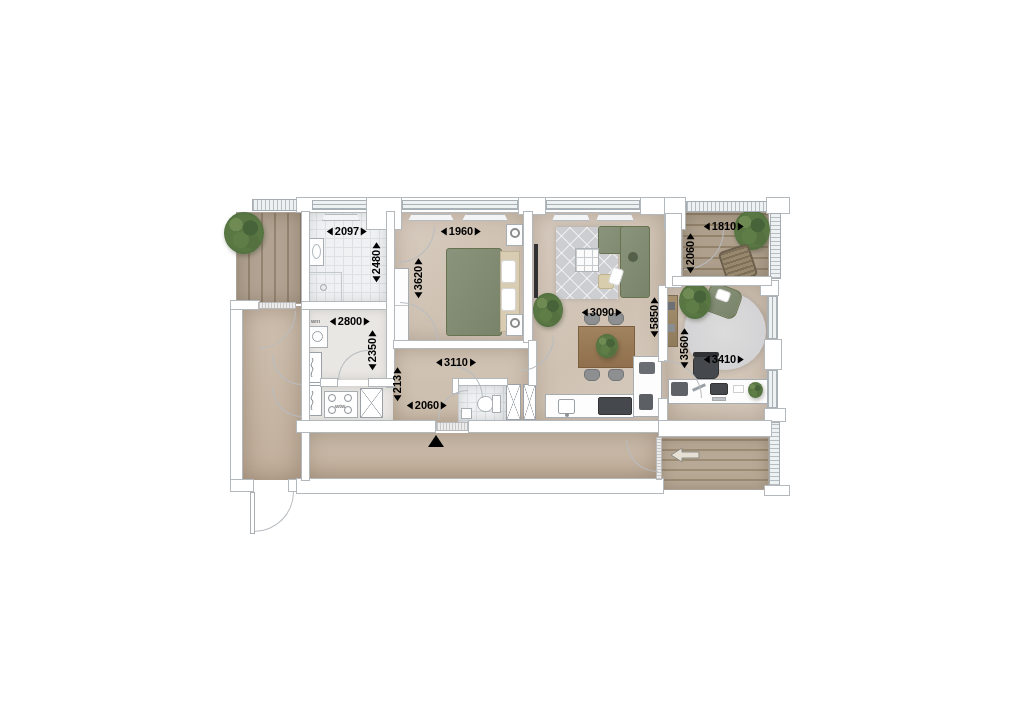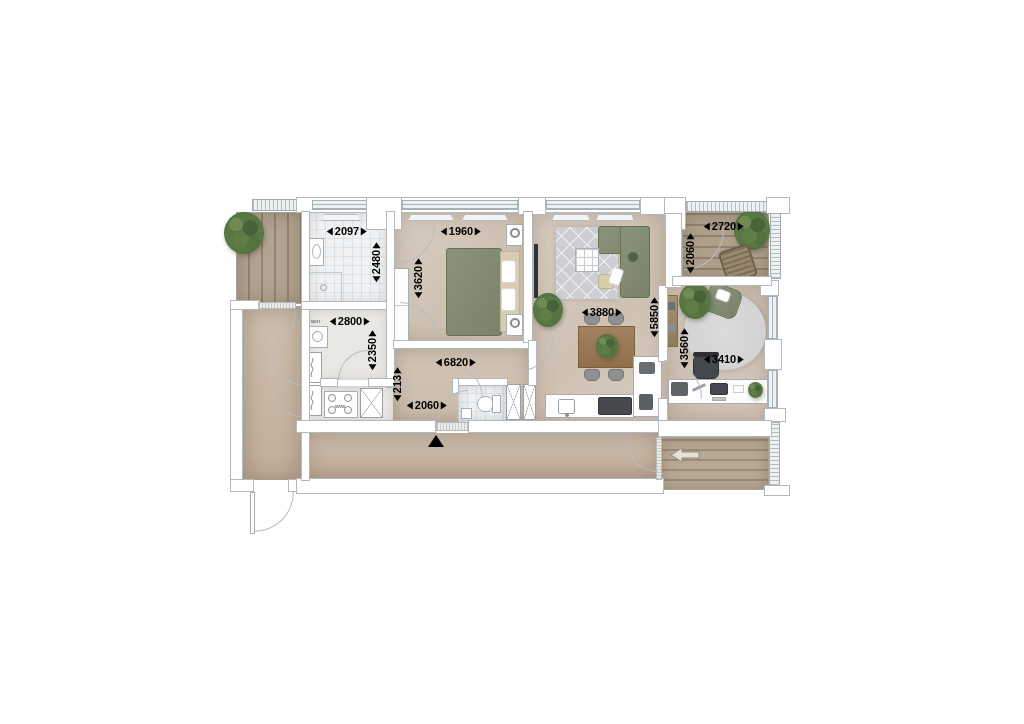--- a/index.html
+++ b/index.html
@@ -307,46 +307,46 @@
     <span class="dtxt">1960</span>
     <span class="ar r"></span>
   </div>
   <div class="dim v" style="left:418px;top:278px">
     <span class="ar l"></span>
     <span class="dtxt">3620</span>
     <span class="ar r"></span>
   </div>
   <div class="dim" style="left:456px;top:362px">
     <span class="ar l"></span>
-    <span class="dtxt">6820</span>
+    <span class="dtxt">3110</span>
     <span class="ar r"></span>
   </div>
   <div class="dim v" style="left:397px;top:384px">
     <span class="ar l"></span>
     <span class="dtxt">213</span>
     <span class="ar r"></span>
   </div>
   <div class="dim" style="left:427px;top:405px">
     <span class="ar l"></span>
     <span class="dtxt">2060</span>
     <span class="ar r"></span>
   </div>
   <div class="dim" style="left:602px;top:312px">
     <span class="ar l"></span>
-    <span class="dtxt">3880</span>
+    <span class="dtxt">3090</span>
     <span class="ar r"></span>
   </div>
   <div class="dim v" style="left:654px;top:317px">
     <span class="ar l"></span>
     <span class="dtxt">5850</span>
     <span class="ar r"></span>
   </div>
   <div class="dim" style="left:724px;top:226px">
     <span class="ar l"></span>
-    <span class="dtxt">2720</span>
+    <span class="dtxt">1810</span>
     <span class="ar r"></span>
   </div>
   <div class="dim v" style="left:690px;top:253px">
     <span class="ar l"></span>
     <span class="dtxt">2060</span>
     <span class="ar r"></span>
   </div>
   <div class="dim v" style="left:684px;top:348px">
     <span class="ar l"></span>
     <span class="dtxt">3560</span>

